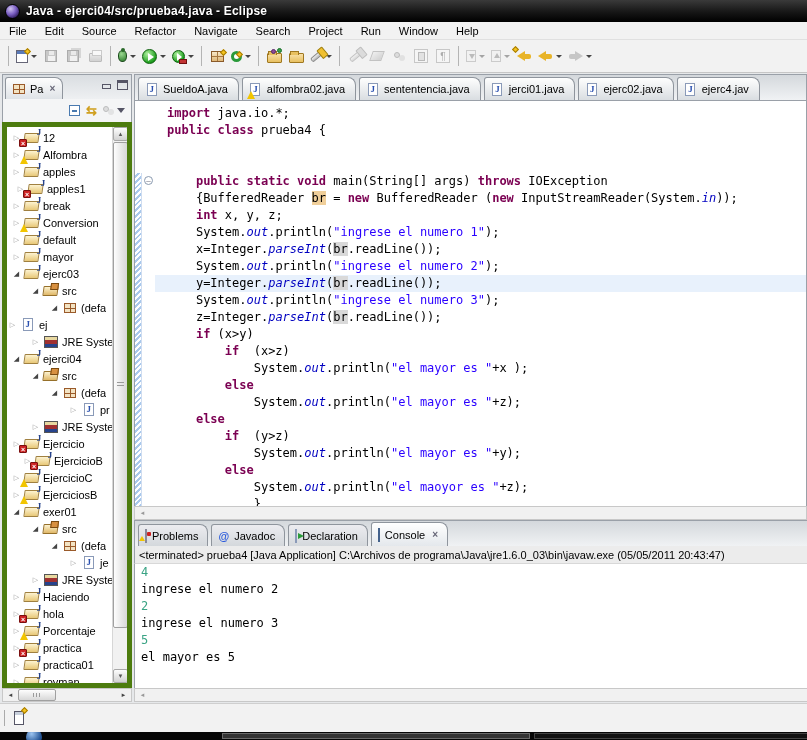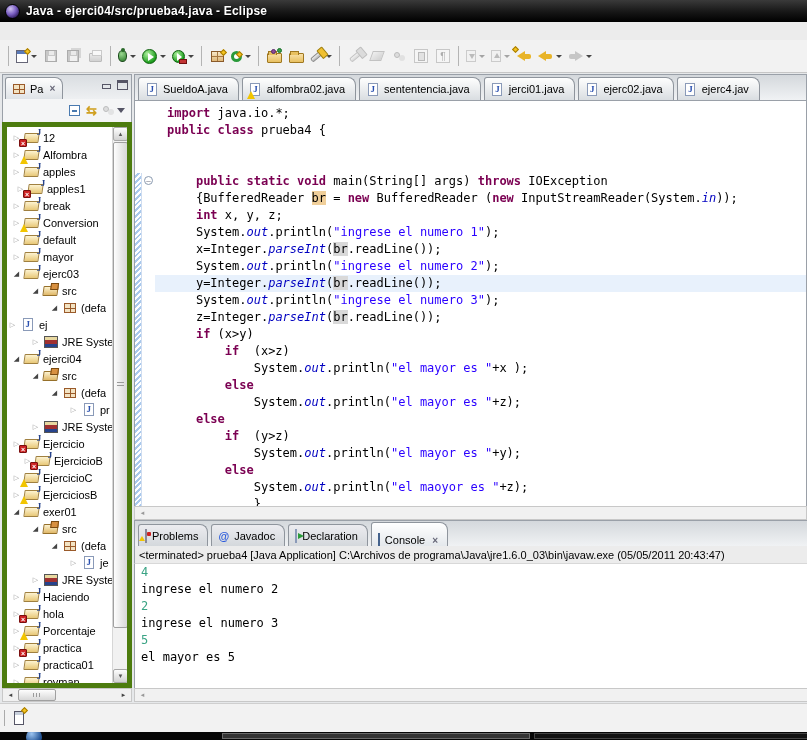--- a/index.html
+++ b/index.html
@@ -172,21 +172,21 @@
   .e-hscroll{left:0;right:0;bottom:0;}
   .hs-arrow{position:absolute;top:1px;width:13px;height:11px;color:#999;font-size:6px;text-align:center;line-height:11px;}
 
   
   .console-zone{position:absolute;left:134px;top:447px;width:783px;height:182px;}
   .ctabs{position:absolute;left:0;top:0;right:0;height:26px;background:linear-gradient(#d4d8dc,#f0f2f4);
          border:1px solid #9aa0a8;border-bottom:none;display:flex;align-items:flex-end;}
   .ctab{height:22px;display:flex;align-items:center;gap:5px;padding:0 9px 0 6px;
         background:linear-gradient(#ececf0,#d4d8dc);border:1px solid #8f959d;border-bottom:none;
         border-radius:3px 8px 0 0;margin-left:3px;white-space:nowrap;}
-  .ctab.active{background:linear-gradient(#ffffff,#e4e8ec);height:24px;align-items:flex-end;}
+  .ctab.active{background:linear-gradient(#ffffff,#e4e8ec);height:24px;}
   .ctab-close{color:#667;font-weight:bold;font-size:10px;margin-left:2px;}
   .ci-prob{width:12px;height:10px;background:#fff;border:1px solid #889;position:relative;}
   .ci-prob::before{content:"";position:absolute;left:1px;top:2px;width:4px;height:4px;background:#cc2222;border-radius:1px;}
   .ci-prob::after{content:"";position:absolute;right:1px;bottom:1px;width:0;height:0;
                   border-left:3px solid transparent;border-right:3px solid transparent;border-bottom:5px solid #f2c500;}
   .ci-jdoc{color:#2a5adc;font-weight:bold;font-size:11px;}
   .ci-decl{width:11px;height:12px;background:#fff;border:1px solid #8a9ab8;position:relative;}
   .ci-decl::after{content:"";position:absolute;left:2px;top:3px;width:0;height:0;
                   border-top:3px solid transparent;border-bottom:3px solid transparent;border-left:6px solid #2a9a3a;}
   .ci-cons{width:13px;height:10px;background:#cfe0f8;border:1px solid #44628c;position:relative;}
@@ -217,20 +217,32 @@
 </head>
 <body>
 
 <div class="window">
 
   <div class="titlebar">
     <span class="ec-logo"></span>
     <span class="titletext">Java - ejerci04/src/prueba4.java - Eclipse</span>
   </div>
 
+  <div class="menubar">
+      <span class="menu-item">File</span>
+      <span class="menu-item">Edit</span>
+      <span class="menu-item">Source</span>
+      <span class="menu-item">Refactor</span>
+      <span class="menu-item">Navigate</span>
+      <span class="menu-item">Search</span>
+      <span class="menu-item">Project</span>
+      <span class="menu-item">Run</span>
+      <span class="menu-item">Window</span>
+      <span class="menu-item">Help</span>
+    </div>
 
   <div class="toolbar">
     <span class="sep"></span>
     <span class="tbtn">
         <span class="g-new">
           <span class="spark"></span>
         </span>
         <span class="dd"></span>
       </span>
     <span class="tbtn dis">

